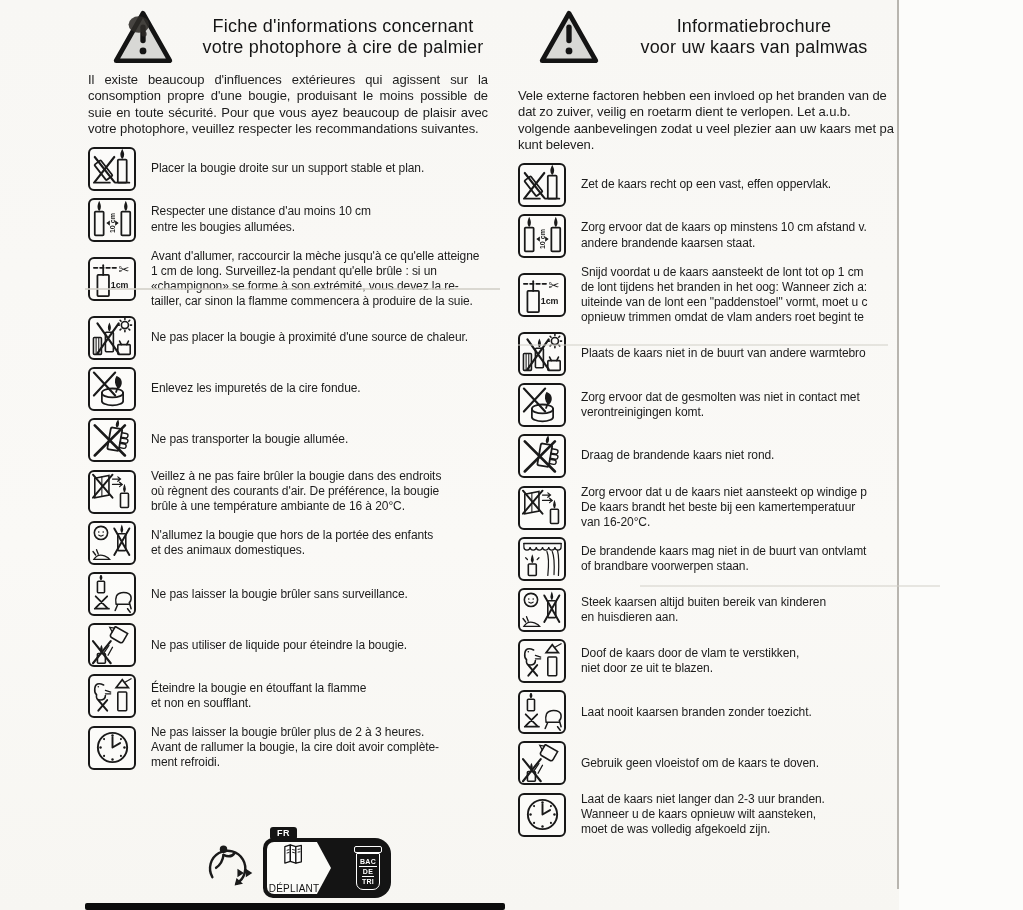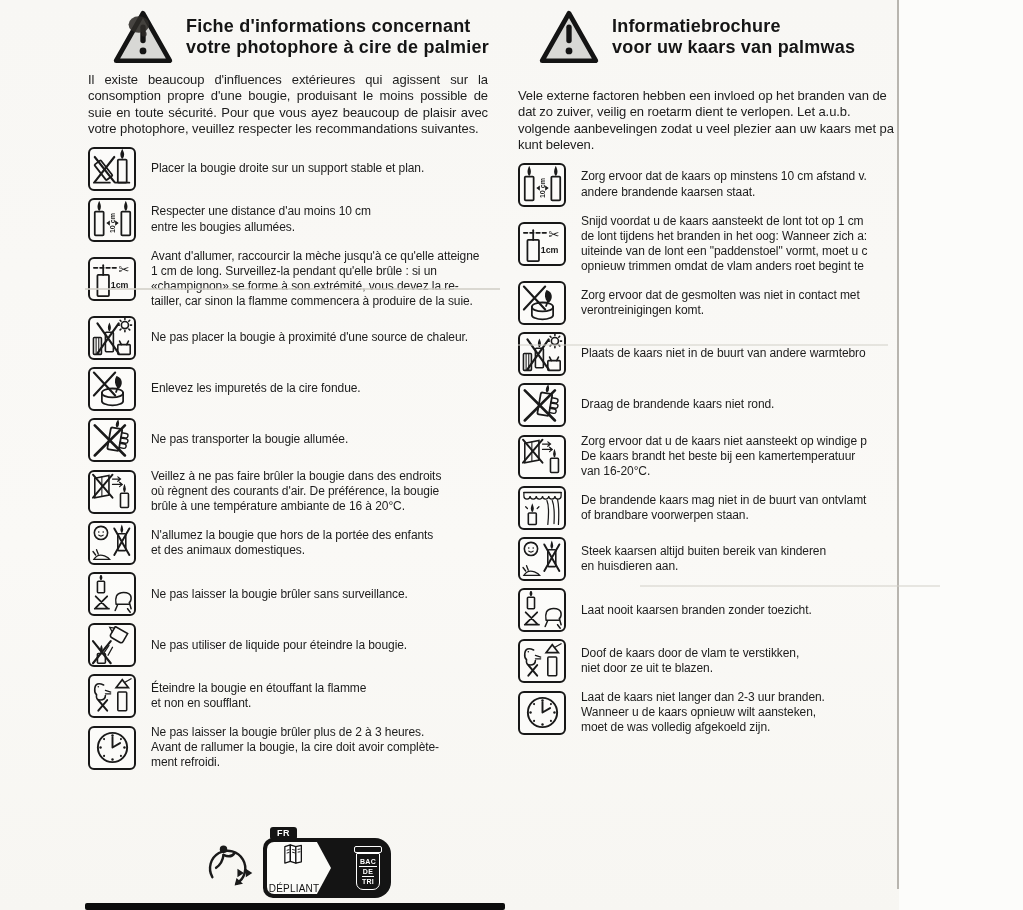--- a/index.html
+++ b/index.html
@@ -5,21 +5,21 @@
   html,body{margin:0;padding:0;background:#e8e8e6;}
   .page{position:relative;width:1023px;height:910px;overflow:hidden;
         background:linear-gradient(180deg,#f8f7f4 0%,#faf9f6 60%,#f7f6f2 100%);
         font-family:"Liberation Sans",sans-serif;color:#1c1c1c;}
   .col{position:absolute;top:6px;}
   .col-fr{left:88px;width:412px;}
   .col-nl{left:518px;width:378px;}
   .header{display:flex;align-items:center;gap:12px;height:62px;margin-bottom:2px;}
   .warn{width:62px;height:56px;flex:0 0 auto;margin-left:24px;}
   .col-nl .warn{margin-left:20px;}
-  .title{flex:1;font-size:18px;line-height:1.16;white-space:pre-line;color:#151515;letter-spacing:.2px;font-weight:bold;}
+  .title{flex:1;text-align:center;font-size:18px;line-height:1.16;white-space:pre-line;color:#151515;letter-spacing:.2px;}
   .intro{font-size:13px;line-height:1.26;letter-spacing:-.08px;margin:4px 0 9px 0;}
   .col-fr .intro{text-align:justify;width:400px;}
   .col-nl .intro{white-space:pre;overflow:hidden;margin-top:20px;}
   .rows{display:flex;flex-direction:column;gap:7px;}
   .row{display:flex;align-items:center;gap:15px;min-height:44px;}
   .col-nl .row{overflow:hidden;}
   .pict{flex:0 0 auto;width:48px;height:44px;box-sizing:border-box;border:2px solid #171717;border-radius:6px;
         display:flex;align-items:center;justify-content:center;background:rgba(255,255,255,.45);}
   .pict svg{width:43px;height:39px;}
   .rtext{margin:0;font-size:12px;line-height:1.26;letter-spacing:-.08px;white-space:pre-line;}
@@ -362,20 +362,28 @@
       </svg>
       <div class="title">Informatiebrochure
 voor uw kaars van palmwas</div>
     </div>
     <p class="intro">Vele externe factoren hebben een invloed op het branden van de
 dat zo zuiver, veilig en roetarm dient te verlopen. Let a.u.b.
 volgende aanbevelingen zodat u veel plezier aan uw kaars met pa
 kunt beleven.</p>
     <div class="rows">
 
+        <div class="row">
+          <span class="pict">
+            <svg viewBox="0 0 48 44">
+              <use href="#place-candle-upright-icon"></use>
+            </svg>
+          </span>
+          <p class="rtext">Zet de kaars recht op een vast, effen oppervlak.</p>
+        </div>
 
         <div class="row">
           <span class="pict">
             <svg viewBox="0 0 48 44">
               <use href="#candle-distance-10cm-icon"></use>
             </svg>
           </span>
           <p class="rtext">Zorg ervoor dat de kaars op minstens 10 cm afstand v.
 andere brandende kaarsen staat.</p>
         </div>
@@ -388,34 +396,34 @@
           </span>
           <p class="rtext">Snijd voordat u de kaars aansteekt de lont tot op 1 cm
 de lont tijdens het branden in het oog: Wanneer zich a:
 uiteinde van de lont een "paddenstoel" vormt, moet u c
 opnieuw trimmen omdat de vlam anders roet begint te</p>
         </div>
 
         <div class="row">
           <span class="pict">
             <svg viewBox="0 0 48 44">
+              <use href="#no-heat-source-icon"></use>
+            </svg>
+          </span>
+          <p class="rtext">Plaats de kaars niet in de buurt van andere warmtebro</p>
+        </div>
+
+        <div class="row">
+          <span class="pict">
+            <svg viewBox="0 0 48 44">
               <use href="#remove-impurities-icon"></use>
             </svg>
           </span>
           <p class="rtext">Zorg ervoor dat de gesmolten was niet in contact met
 verontreinigingen komt.</p>
-        </div>
-
-        <div class="row">
-          <span class="pict">
-            <svg viewBox="0 0 48 44">
-              <use href="#no-heat-source-icon"></use>
-            </svg>
-          </span>
-          <p class="rtext">Plaats de kaars niet in de buurt van andere warmtebro</p>
         </div>
 
         <div class="row">
           <span class="pict">
             <svg viewBox="0 0 48 44">
               <use href="#no-carrying-lit-candle-icon"></use>
             </svg>
           </span>
           <p class="rtext">Draag de brandende kaars niet rond.</p>
         </div>
@@ -447,36 +455,44 @@
               <use href="#keep-away-children-pets-icon"></use>
             </svg>
           </span>
           <p class="rtext">Steek kaarsen altijd buiten bereik van kinderen
 en huisdieren aan.</p>
         </div>
 
         <div class="row">
           <span class="pict">
             <svg viewBox="0 0 48 44">
-              <use href="#no-unattended-burning-icon"></use>
-            </svg>
-          </span>
-          <p class="rtext">Laat nooit kaarsen branden zonder toezicht.</p>
-        </div>
-
-        <div class="row">
-          <span class="pict">
-            <svg viewBox="0 0 48 44">
               <use href="#smother-flame-icon"></use>
             </svg>
           </span>
           <p class="rtext">Doof de kaars door de vlam te verstikken,
 niet door ze uit te blazen.</p>
         </div>
 
+        <div class="row">
+          <span class="pict">
+            <svg viewBox="0 0 48 44">
+              <use href="#no-unattended-burning-icon"></use>
+            </svg>
+          </span>
+          <p class="rtext">Laat nooit kaarsen branden zonder toezicht.</p>
+        </div>
+
+        <div class="row">
+          <span class="pict">
+            <svg viewBox="0 0 48 44">
+              <use href="#no-liquid-extinguishing-icon"></use>
+            </svg>
+          </span>
+          <p class="rtext">Gebruik geen vloeistof om de kaars te doven.</p>
+        </div>
 
         <div class="row">
           <span class="pict">
             <svg viewBox="0 0 48 44">
               <use href="#burn-time-clock-icon"></use>
             </svg>
           </span>
           <p class="rtext">Laat de kaars niet langer dan 2-3 uur branden.
 Wanneer u de kaars opnieuw wilt aansteken,
 moet de was volledig afgekoeld zijn.</p>

